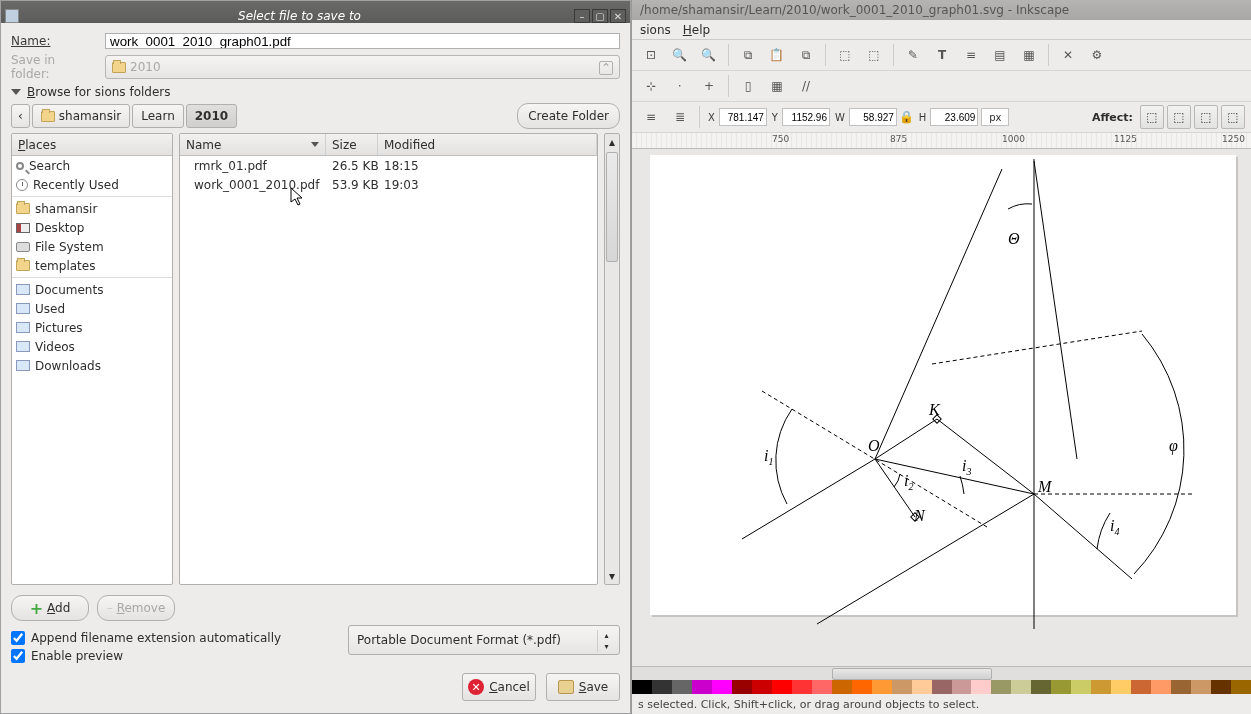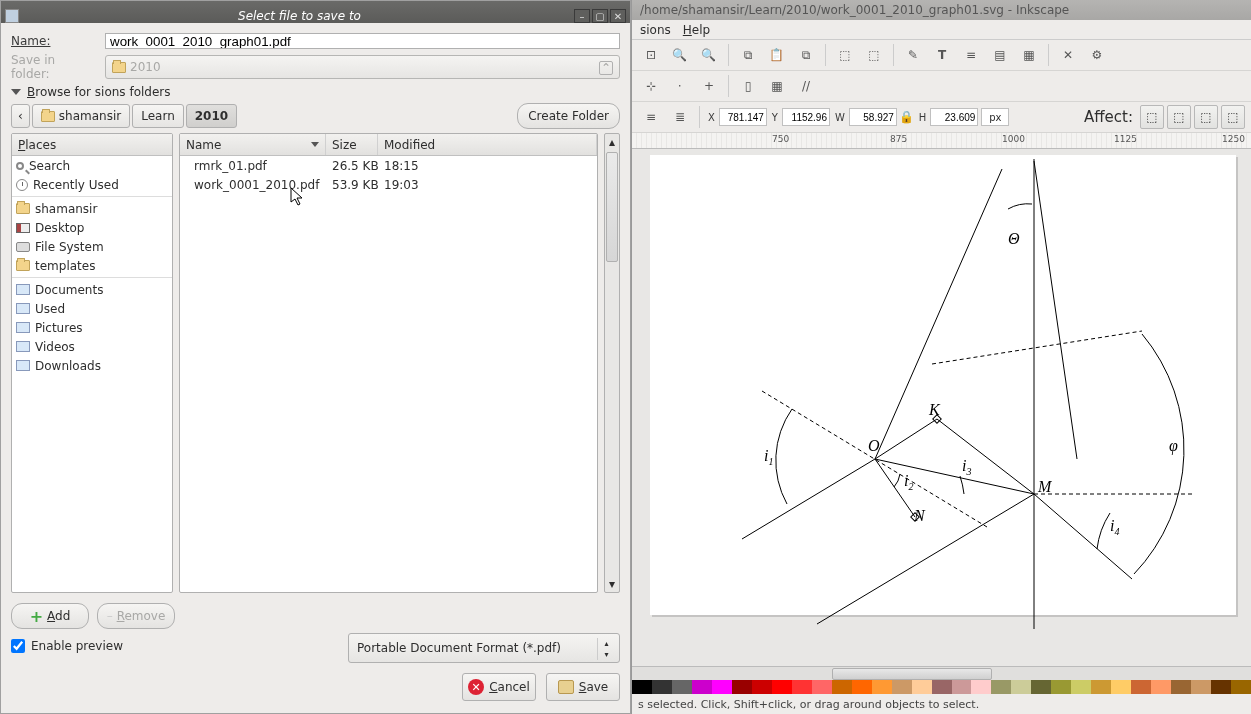--- a/index.html
+++ b/index.html
@@ -74,21 +74,21 @@
 .ink-title{height:20px;background:linear-gradient(#b5b4b2,#a8a7a5);display:flex;align-items:center;padding:0 8px;color:#555;}
 .menubar{height:20px;display:flex;align-items:center;gap:12px;padding:0 8px;border-bottom:1px solid #ccc;}
 .toolbar1,.toolbar2,.toolbar3{display:flex;align-items:center;gap:3px;padding:2px 6px;border-bottom:1px solid #d6d5d3;}
 .tbtn{width:26px;height:26px;border:1px solid transparent;border-radius:2px;display:flex;align-items:center;justify-content:center;color:#555;cursor:pointer;}
 .tsep{width:1px;height:22px;background:#ccc;margin:0 3px;}
 .coord{display:flex;align-items:center;gap:2px;font-size:10px;color:#3a3a3a;}
 .coord .lab{color:#3a3a3a;padding:0 2px;}
 .coord input{width:48px;height:18px;border:1px solid #c0c0c0;background:#fff;font-size:10px;text-align:right;padding:0 2px;}
 .lock{width:14px;height:18px;display:flex;align-items:center;justify-content:center;}
 .unit{width:28px;height:18px;border:1px solid #c0c0c0;background:#fff;display:flex;align-items:center;justify-content:center;font-size:10px;}
-.affect{margin-left:auto;font-size:15px;padding-right:4px;}
+.affect{margin-left:auto;font-size:11px;padding-right:4px;font-weight:bold;}
 .sqbtn{width:24px;height:24px;border:1px solid #b8b8b8;background:linear-gradient(#f2f2f0,#e2e2e0);border-radius:2px;display:flex;align-items:center;justify-content:center;cursor:pointer;}
 .ruler-h{height:16px;background:repeating-linear-gradient(90deg,#f4f3f1,#f4f3f1 4px,#e8e7e5 4px,#e8e7e5 5px);border-bottom:1px solid #bbb;position:relative;font-size:9px;color:#555;}
 .ruler-h span{position:absolute;top:1px;}
 .canvas-wrap{flex:1;display:flex;position:relative;overflow:hidden;background:#e8e7e5;}
 .canvas{flex:1;background:#e8e7e5;position:relative;}
 .page{position:absolute;left:18px;top:6px;width:586px;height:460px;background:#fff;box-shadow:2px 2px 0 rgba(0,0,0,0.15);}
 svg.diagram{position:absolute;left:0;top:0;}
 .scroll-h{height:14px;background:#e0dfdd;border-top:1px solid #bbb;position:relative;}
 .scroll-h .th{position:absolute;top:1px;left:200px;width:160px;height:12px;background:linear-gradient(#e8e8e8,#d0d0d0);border:1px solid #b0b0b0;border-radius:2px;}
 .palette{height:14px;display:flex;}
@@ -229,20 +229,24 @@
           <span><span class="underl">A</span>dd</span>
         </div>
       <div class="btn disabled" style="width:78px;justify-content:center">
           <span style="color:#ccc">–</span>
           <span><span class="underl">R</span>emove</span>
         </div>
     </div>
 
     <div style="display:flex;gap:20px;align-items:flex-start;">
       <div class="checks" style="flex:1">
+        <label class="chk">
+            <input type="checkbox" checked="" style="">
+            <span>Append filename extension automatically</span>
+          </label>
         <label class="chk">
             <input type="checkbox" checked="" style="">
             <span>Enable preview</span>
           </label>
       </div>
       <div class="format">
         <div class="formatcombo">
           <span>Portable Document Format (*.pdf)</span>
           <div class="arrow">
               <span style="font-size:8px">▴</span>

